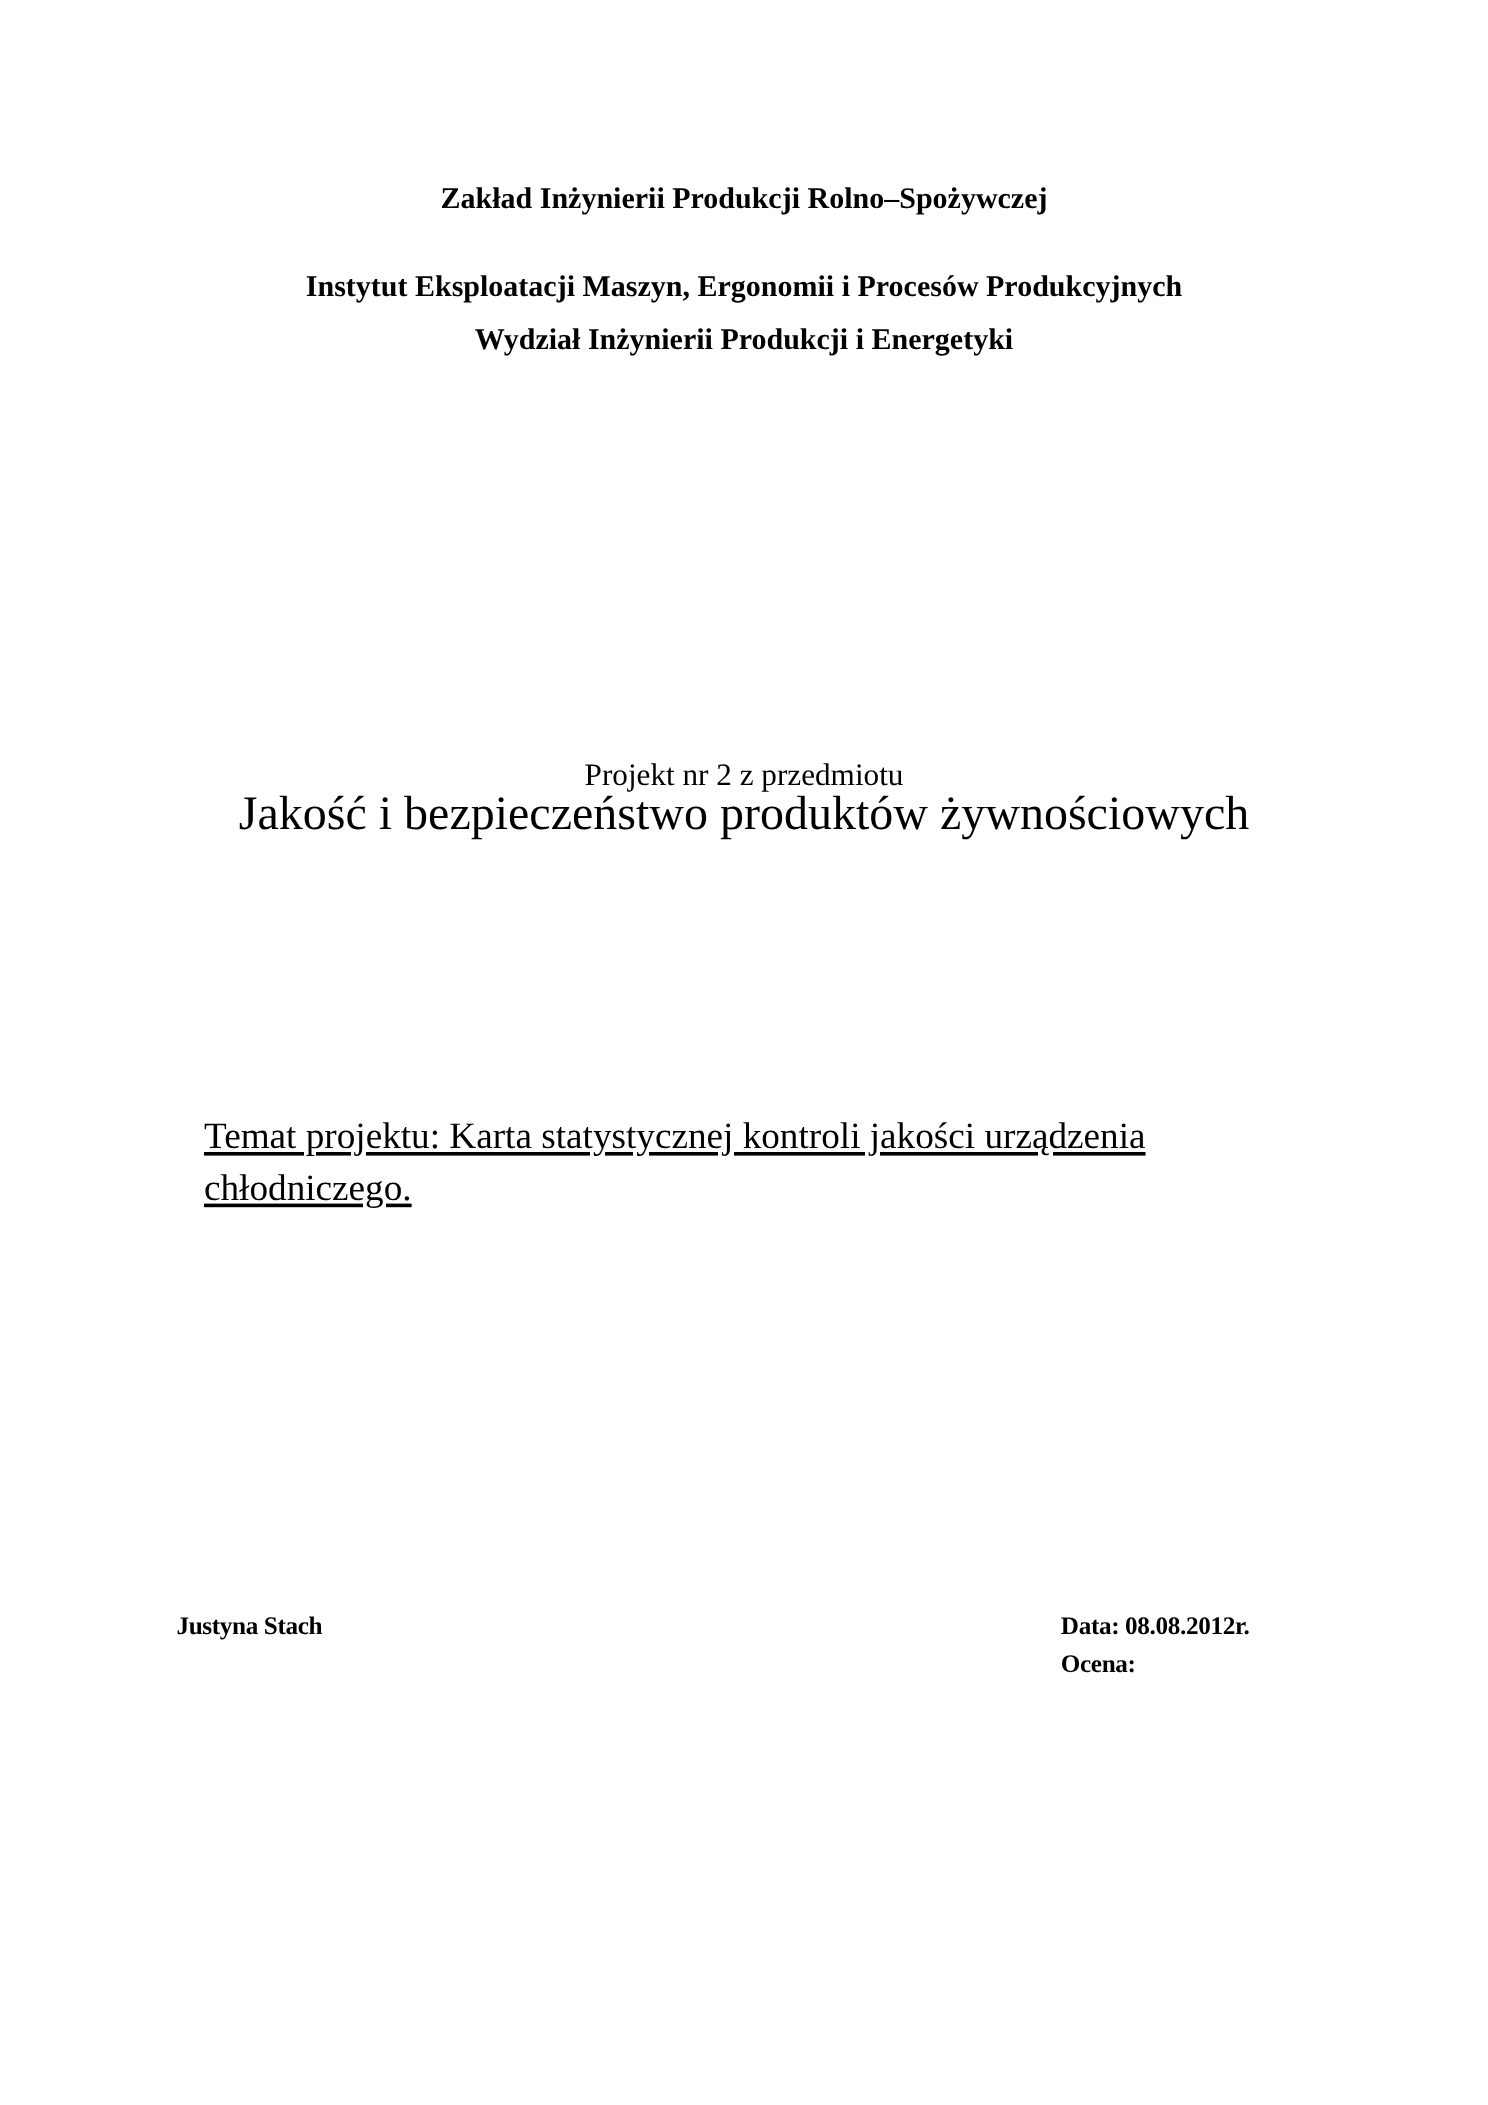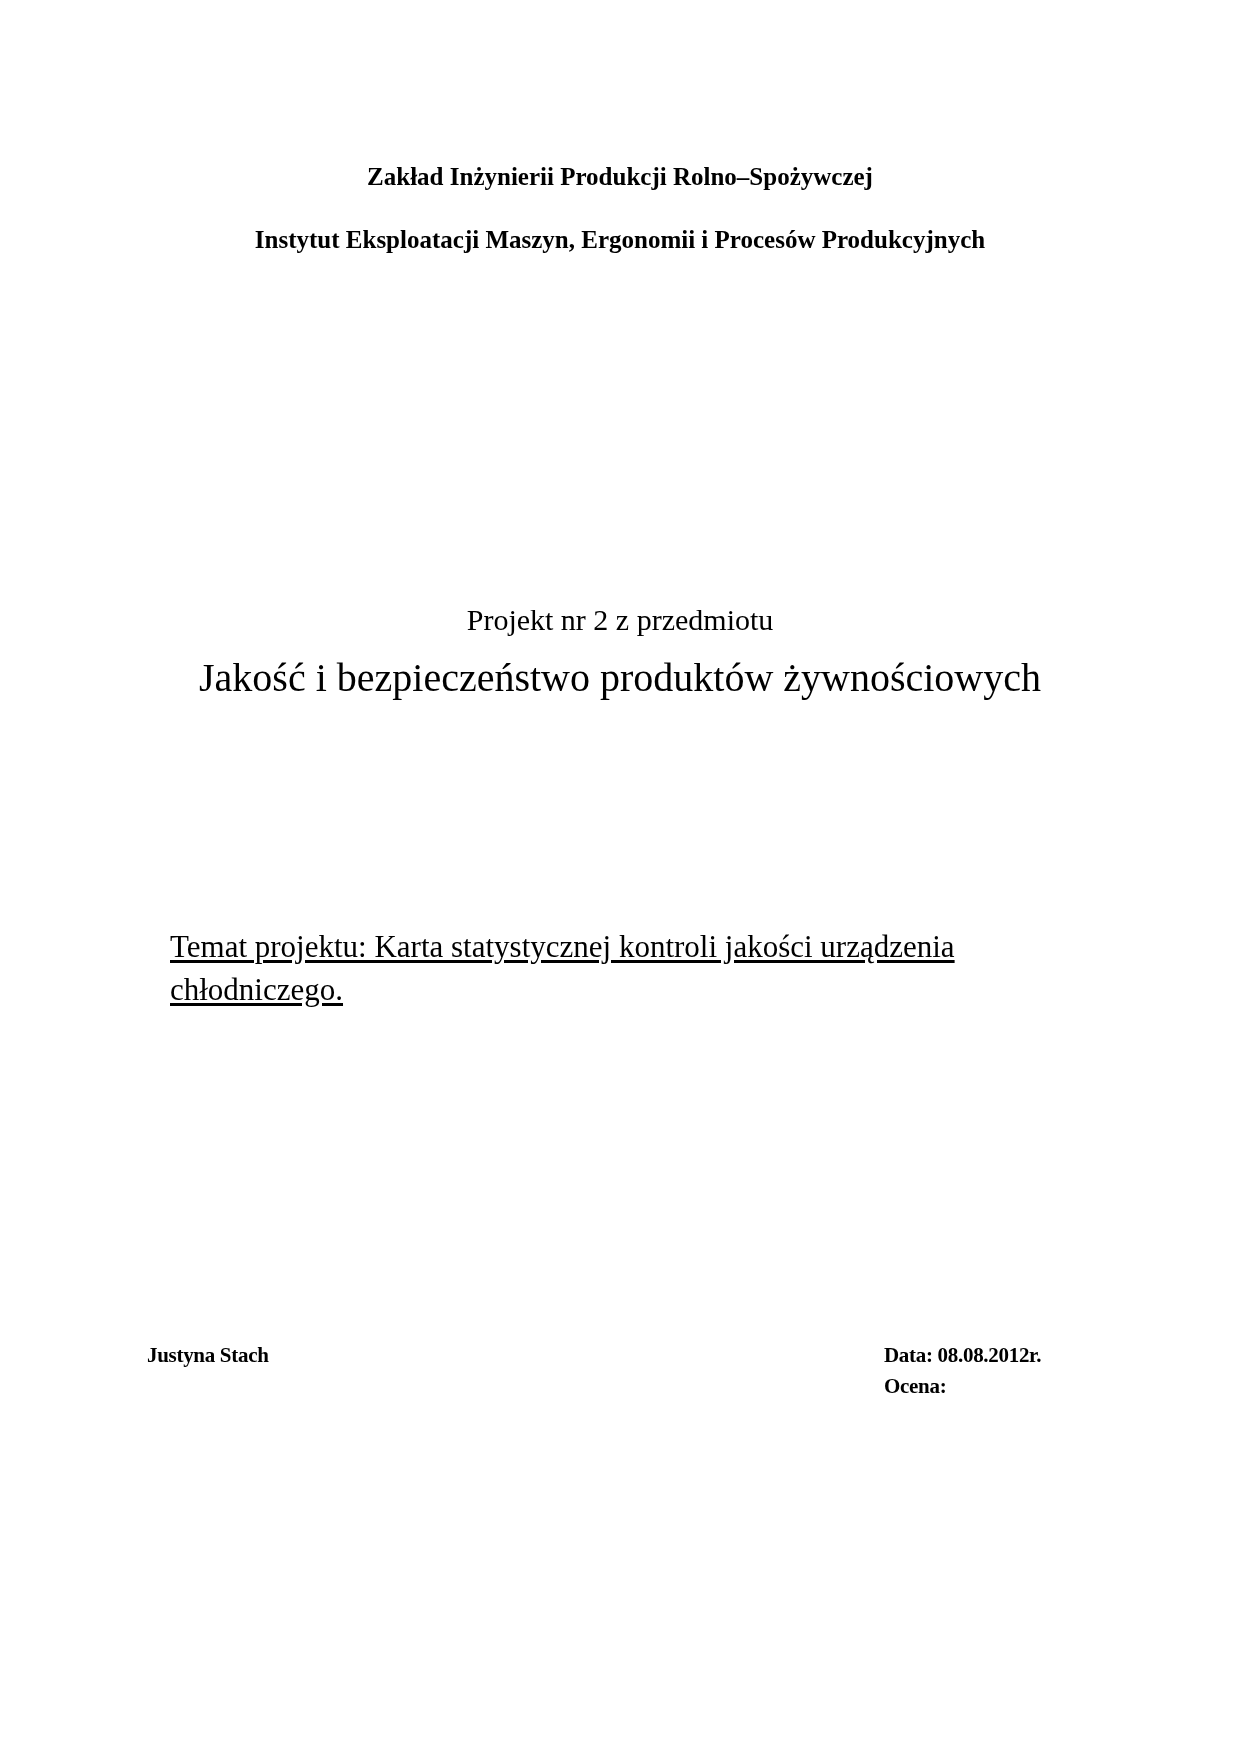--- a/index.html
+++ b/index.html
@@ -27,28 +27,28 @@
       left: 0;
       width: 1240px;
       text-align: center;
       white-space: nowrap;
     }
     .hdr {
       font-weight: bold;
       font-size: 25px;
       line-height: 30px;
     }
-    .h1 { top: 162px; text-align: center; }
+    .h1 { top: 151px; text-align: center; }
     .h2 { top: 210px; margin-top: 15px; }
     .h3 { top: 269px; }
     .h4 { top: 328px; }
 
     .proj-line {
-      top: 604px;
-      font-size: 30px;
+      top: 630px;
+      font-size: 26px;
       line-height: 32px;
     }
     .subject-line {
       top: 659px;
       font-size: 40px;
       line-height: 38px;
     }
     .topic {
       position: absolute;
       left: 170px;
@@ -71,20 +71,21 @@
     .meta .row { display: block; }
     .meta .semi { font-weight: bold; letter-spacing: -0.3px; }
   </style>
 </head>
 <body>
 
 <div class="page">
 
   <div class="line hdr h1">Zakład Inżynierii Produkcji Rolno–Spożywczej</div>
   <div class="line hdr h2">Instytut Eksploatacji Maszyn, Ergonomii i Procesów Produkcyjnych</div>
+  <div class="line hdr h3">Wydział Inżynierii Produkcji i Energetyki</div>
 
   <div class="line proj-line">Projekt nr 2 z przedmiotu</div>
   <div class="line subject-line">Jakość i bezpieczeństwo produktów żywnościowych</div>
 
   <div class="topic">Temat projektu: Karta statystycznej kontroli jakości urządzenia chłodniczego.</div>
 
   <div class="meta meta-left">
     <span class="row semi">Justyna Stach</span>
   </div>
 

